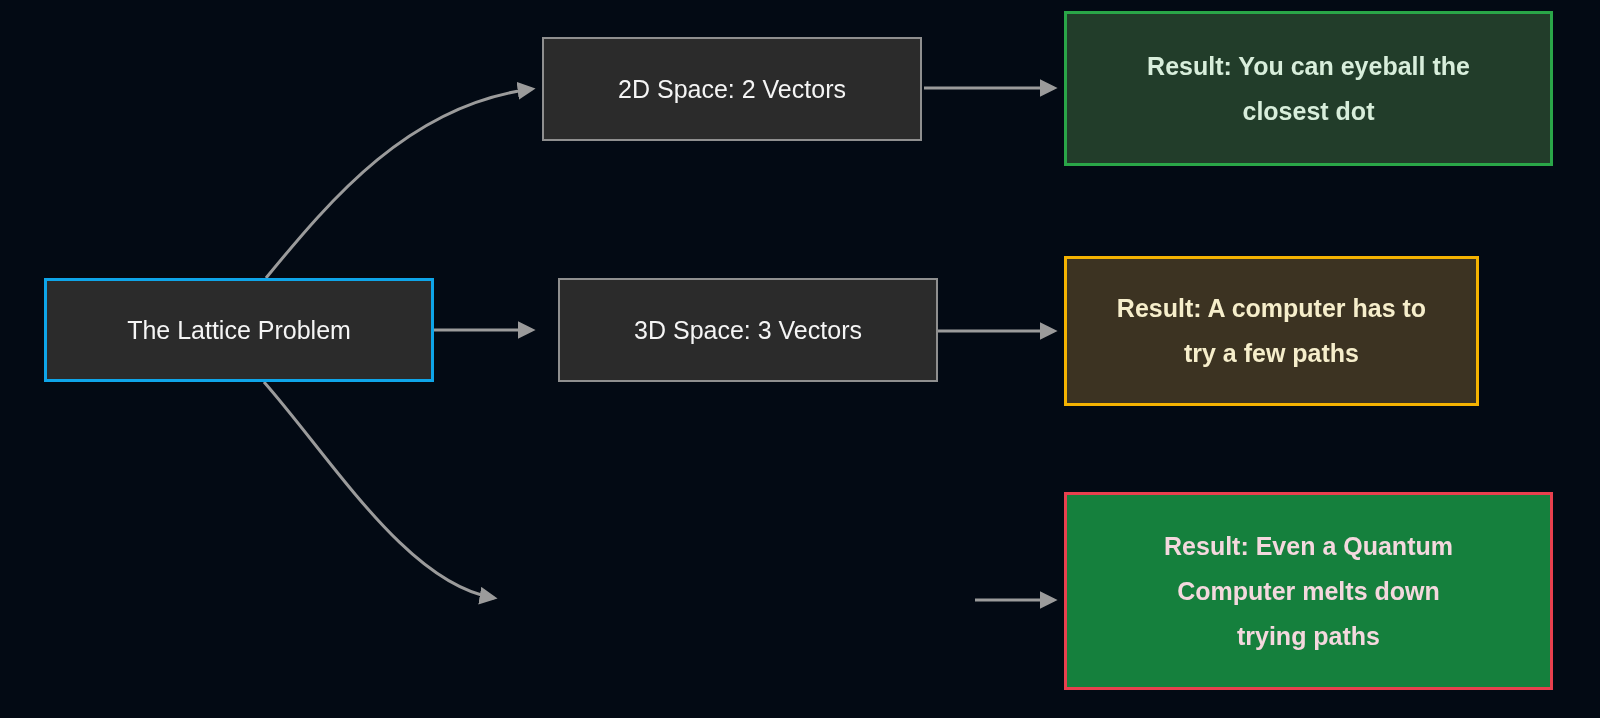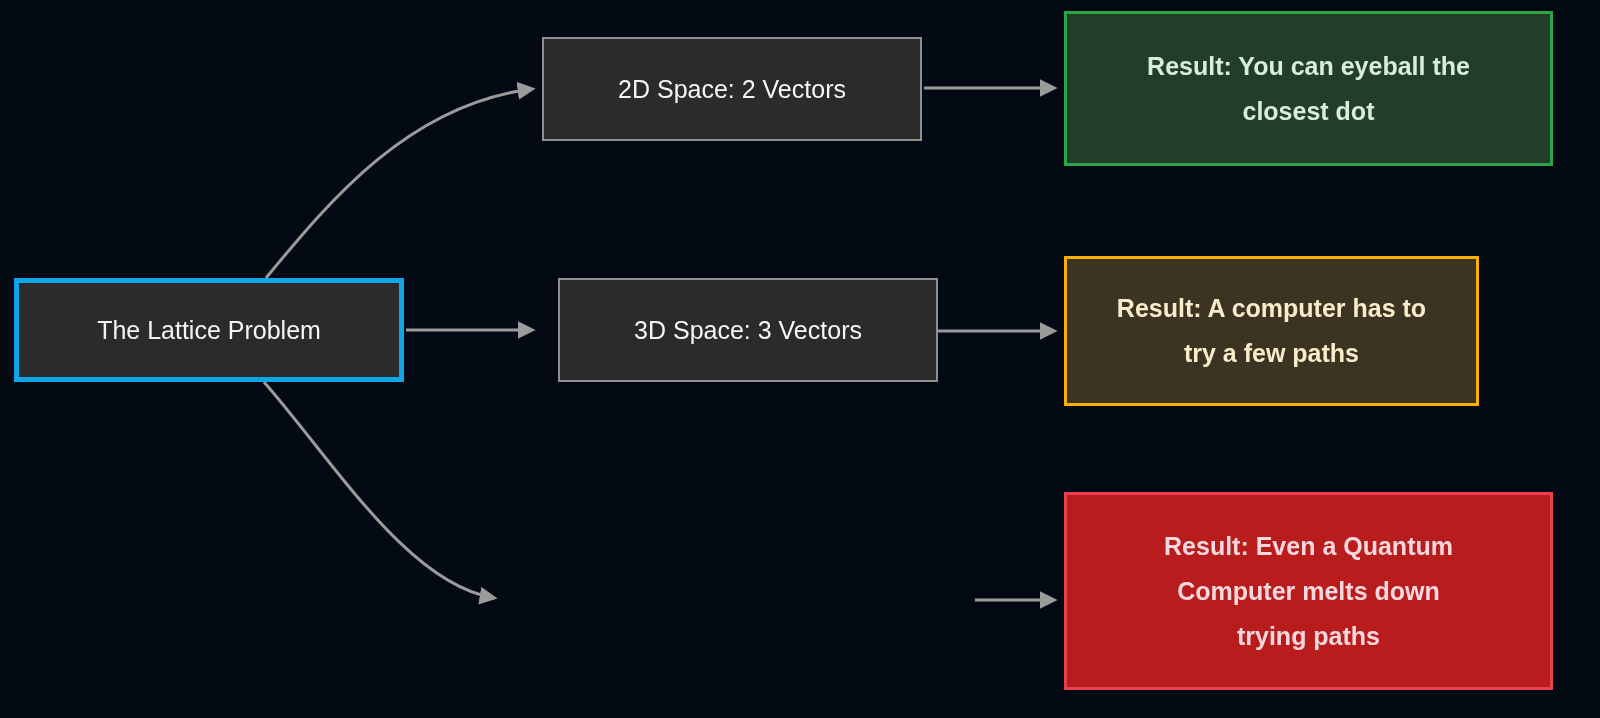--- a/index.html
+++ b/index.html
@@ -35,21 +35,22 @@
     text-align: center;
     box-sizing: border-box;
     font-size: 25px;
   }
   .node-plain {
     background: #2b2b2b;
     border: 2px solid #8f8f8f;
     color: #f5f5f5;
   }
   .node-root {
-    border: 5px solid #0ea5e9;
+    border: 3px solid #0ea5e9;
+    margin-left: 30px;
   }
   .node-result {
     border-width: 3px;
     border-style: solid;
     line-height: 45px;
     font-weight: bold;
   }
   .node-result .line {
     display: block;
   }
@@ -101,21 +102,21 @@
     </div>
   </div>
 
   <div class="node node-result pos-yellow" style="border-color: rgb(245, 179, 1); background-color: rgb(60, 51, 34); color: rgb(246, 238, 203);">
     <div>
       <span class="line">Result: A computer has to</span>
       <span class="line">try a few paths</span>
     </div>
   </div>
 
-  <div class="node node-result pos-red" style="border-color: rgb(232, 64, 78); background-color: #b91c1c; color: rgb(244, 216, 222);">
+  <div class="node node-result pos-red" style="border-color: rgb(232, 64, 78); background-color: #15803d; color: rgb(244, 216, 222);">
     <div>
       <span class="line">Result: Even a Quantum</span>
       <span class="line">Computer melts down</span>
       <span class="line">trying paths</span>
     </div>
   </div>
 
 </div>
 
 </body></html>

